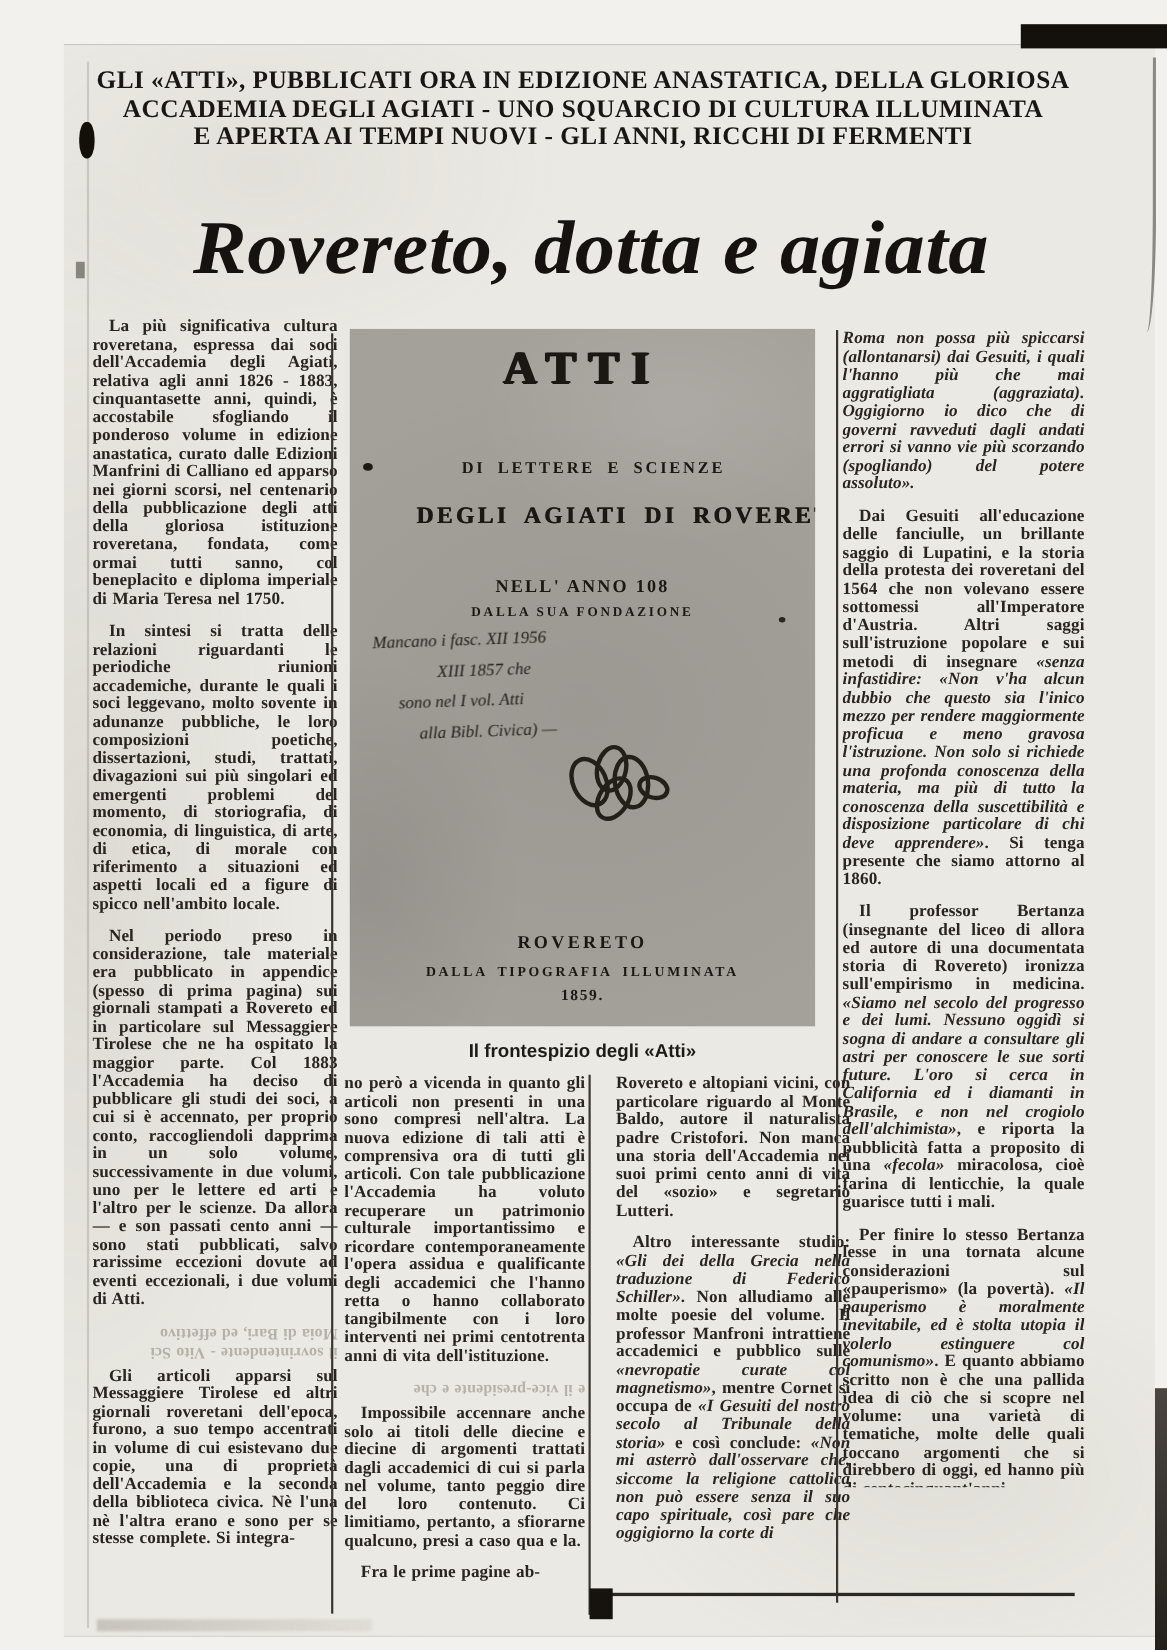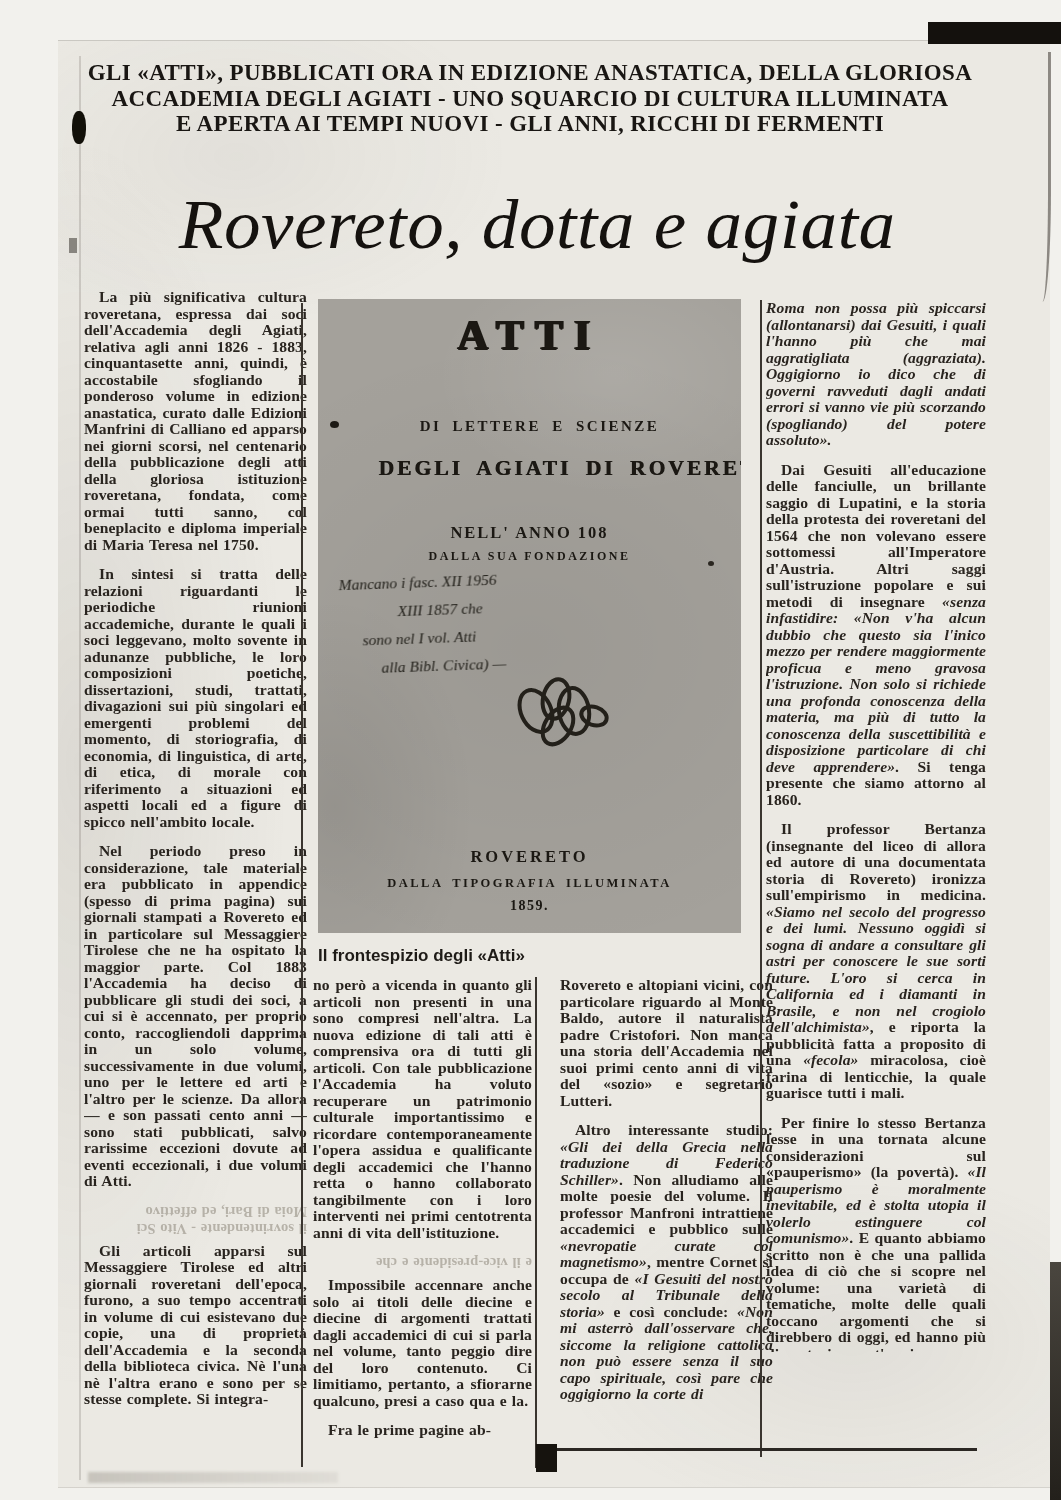--- a/index.html
+++ b/index.html
@@ -10,21 +10,21 @@
       radial-gradient(ellipse 420px 260px at 18% 8%, rgba(110,104,94,.07), transparent 65%),
       radial-gradient(ellipse 500px 300px at 80% 90%, rgba(110,104,94,.08), transparent 60%),
       radial-gradient(ellipse 300px 900px at 2% 50%, rgba(90,84,74,.10), transparent 70%),
       #ebe9e3;
     border-top:1px solid rgba(60,55,48,.18);border-bottom:1px solid rgba(60,55,48,.12);}
   
   .masthead{position:absolute;left:85px;top:60px;width:890px;text-align:center;
     font-weight:bold;font-size:23px;line-height:25.5px;letter-spacing:.4px;color:#191613;}
   
   .headline{position:absolute;left:78px;top:186px;width:918px;margin:0;text-align:center;
-    font-style:italic;font-weight:normal;font-size:69px;line-height:78px;letter-spacing:.5px;
+    font-style:italic;font-weight:bold;font-size:69px;line-height:78px;letter-spacing:.5px;
     color:#15120f;white-space:nowrap;}
   .headline .stretch{display:inline-block;transform:scaleX(1.06);transform-origin:center;}
   
   .col{position:absolute;font-size:15.6px;line-height:16.5px;font-weight:bold;
     text-align:justify;word-spacing:1px;letter-spacing:.1px;overflow:hidden;color:#29241f;}
   .col p{margin:0 0 13px 0;text-indent:15px;}
   .col p.ni{text-indent:0;}
   .it{font-style:italic;}
   .col-left{left:84px;top:289px;width:223px;height:1174px;}
   .col-right{left:766px;top:300px;width:220px;height:1052px;}
@@ -51,21 +51,21 @@
   .bk-l5{top:250px;font-size:12px;letter-spacing:2.5px;}
   .bk-hand{position:absolute;left:22px;top:268px;width:240px;transform:rotate(-2deg);
     font-style:italic;font-size:15.5px;line-height:28px;color:#24221c;filter:blur(.4px);}
   .bk-hand .h2{margin-left:58px;} .bk-hand .h3{margin-left:22px;} .bk-hand .h4{margin-left:40px;}
   .bk-seal{position:absolute;left:188px;top:372px;}
   .bk-place{top:548px;font-size:16.5px;letter-spacing:3px;}
   .bk-printer{top:577px;font-size:12.5px;letter-spacing:2.5px;word-spacing:4px;}
   .bk-year{top:599px;font-size:14px;letter-spacing:1.5px;}
   .bk-dot{position:absolute;left:12px;top:122px;width:9px;height:7px;border-radius:50%;background:#1d1a15;}
   .bk-dot2{position:absolute;left:390px;top:262px;width:6px;height:5px;border-radius:50%;background:#2a2620;}
-  .caption{position:absolute;left:318px;top:946px;width:423px;text-align:left;
+  .caption{position:absolute;left:318px;top:946px;width:423px;text-align:center;
     font-family:"Liberation Sans",sans-serif;font-weight:bold;font-size:17px;color:#1e1b17;}
   
   .vrule{position:absolute;width:2px;background:#3a352f;}
   .vrule1{left:301px;top:303px;height:1164px;}
   .vrule2{left:535px;top:977px;height:491px;}
   .vrule3{left:760px;top:300px;height:1157px;}
   .hrule{position:absolute;left:546px;top:1448px;width:431px;height:3px;background:#2b2723;}
   .ink-square{position:absolute;left:536px;top:1444px;width:21px;height:28px;background:#16130e;}
   .tr-bar{position:absolute;left:928px;top:22px;width:133px;height:22px;background:#14110d;}
   .torn-line{position:absolute;left:1032px;top:52px;width:16px;height:250px;

